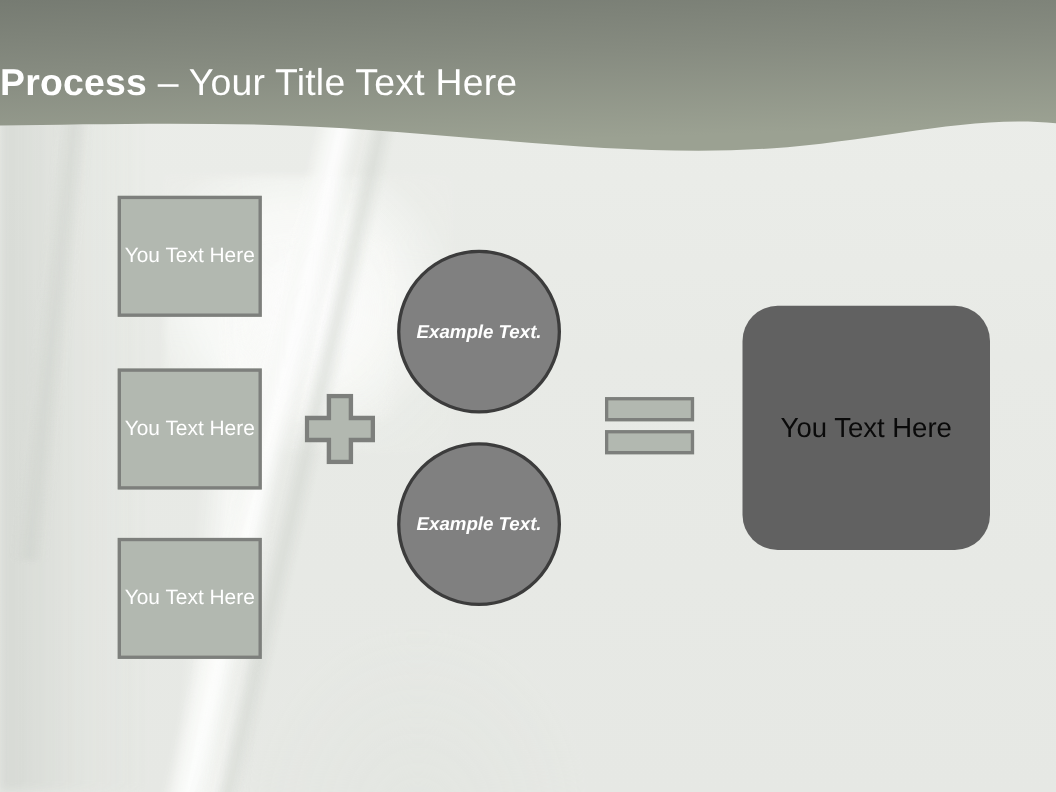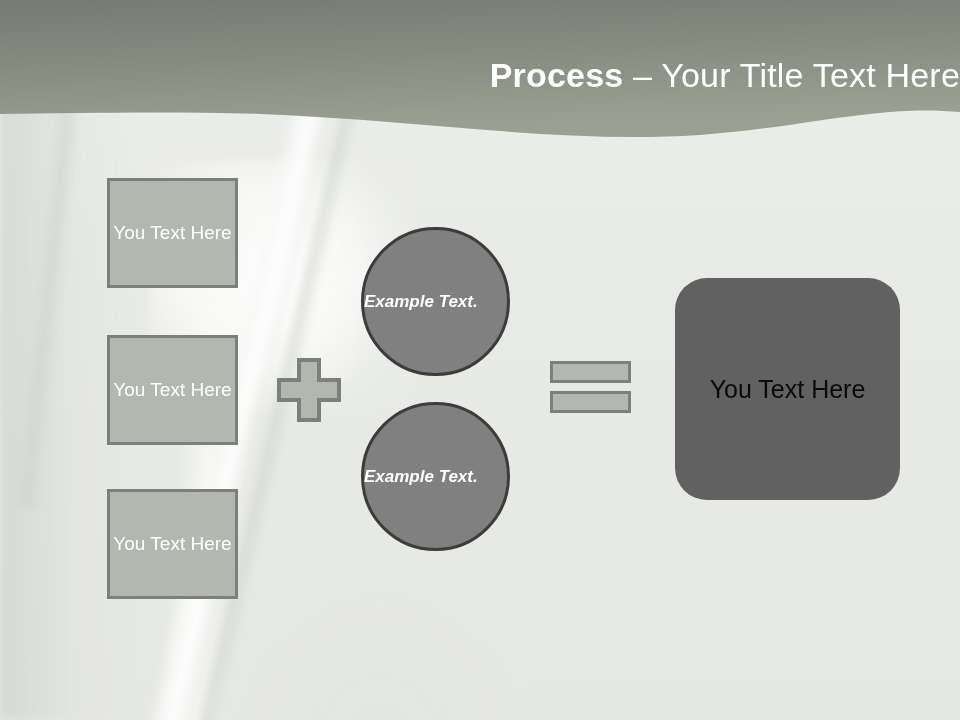--- a/index.html
+++ b/index.html
@@ -134,21 +134,21 @@
     width: 960px;
     height: 160px;
   }
   .header-band svg { display: block; }
 
   .slide-title {
     position: absolute;
     left: 0;
     top: 54px;
     width: 960px;
-    text-align: right;
+    text-align: left;
     color: #ffffff;
     font-size: 34px;
     line-height: 42px;
     letter-spacing: 0.2px;
     white-space: nowrap;
   }
   .slide-title .t-strong { font-weight: bold; }
   .slide-title .t-light  { font-weight: normal; }
 
   
@@ -184,20 +184,21 @@
   .circle {
     position: absolute;
     width: 149px;
     height: 149px;
     border-radius: 50%;
     background: #808080;
     border: 3px solid #3c3c3c;
     box-sizing: border-box;
     display: flex;
     align-items: center;
+    justify-content: center;
     color: #ffffff;
     font-size: 17px;
     line-height: 25px;
     font-weight: bold;
     font-style: italic;
     text-align: center;
   }
   #circle-1 { left: 361px; top: 227px; }
   #circle-2 { left: 361px; top: 402px; }
 

